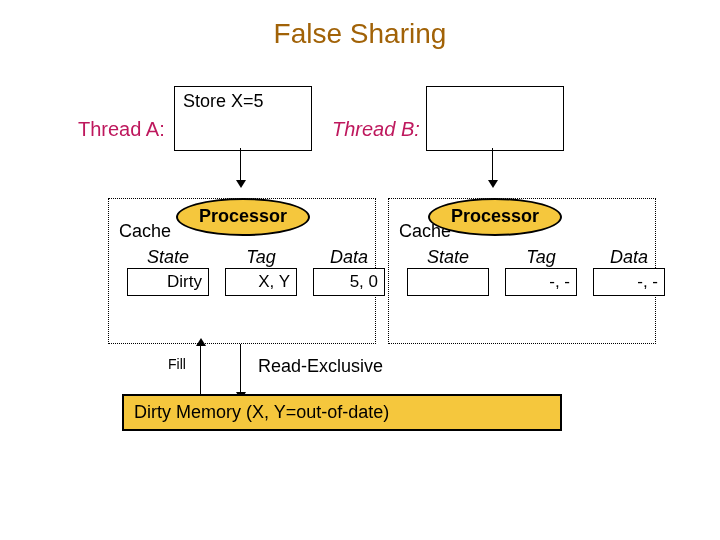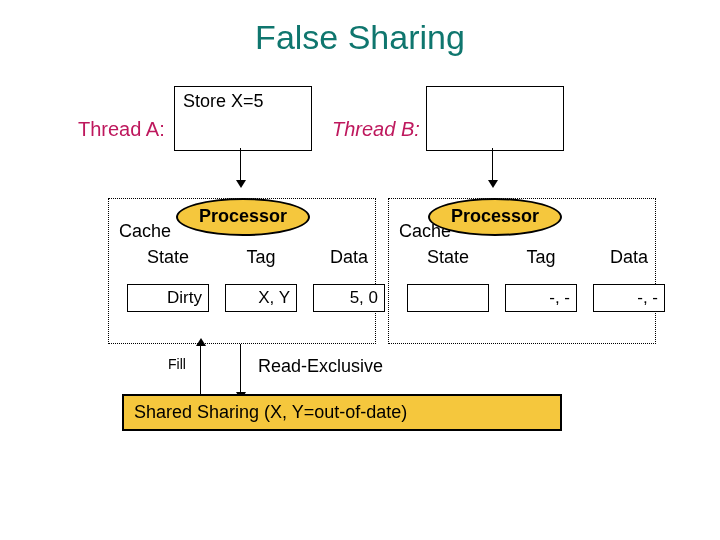--- a/index.html
+++ b/index.html
@@ -14,23 +14,23 @@
     position: relative;
     width: 720px;
     height: 540px;
   }
   .title {
     position: absolute;
     top: 18px;
     left: 0;
     right: 0;
     text-align: center;
-    font-size: 34px;
+    font-size: 28px;
     font-weight: normal;
-    color: #0f766e;
+    color: #a16207;
   }
   .thread-label {
     position: absolute;
     font-size: 20px;
     color: #be185d;
   }
   .op-box {
     position: absolute;
     border: 1.5px solid #000;
     background: #fff;
@@ -73,21 +73,22 @@
     margin-top: 6px;
     margin-left: 6px;
   }
   .col {
     display: flex;
     flex-direction: column;
     align-items: center;
   }
   .colhead {
     font-size: 18px;
-    margin-bottom: 16px;
+    margin-bottom: 0;
+    font-style: italic;
   }
   .cell {
     border: 1.5px solid #000;
     min-width: 58px;
     height: 26px;
     line-height: 26px;
     text-align: right;
     font-size: 17px;
     padding: 0 6px;
     background: #fff;
@@ -194,16 +195,16 @@
     </div>
   </div>
 
   <div class="vline arrow-up" style="top:344px; left:200px; height:50px;"></div>
   <div class="fill-label" style="top:356px; left:152px;">Fill</div>
 
   <div class="vline arrow-down" style="top:344px; left:240px; height:50px;"></div>
   <div class="readex-label" style="top:356px; left:258px;">Read-Exclusive</div>
 
   <div class="memory-bar" style="top:394px; left:122px;">
-    <span>Shared Sharing (X, Y=out-of-date)</span>
+    <span>Dirty Memory (X, Y=out-of-date)</span>
   </div>
 
 </div>
 
 </body></html>

